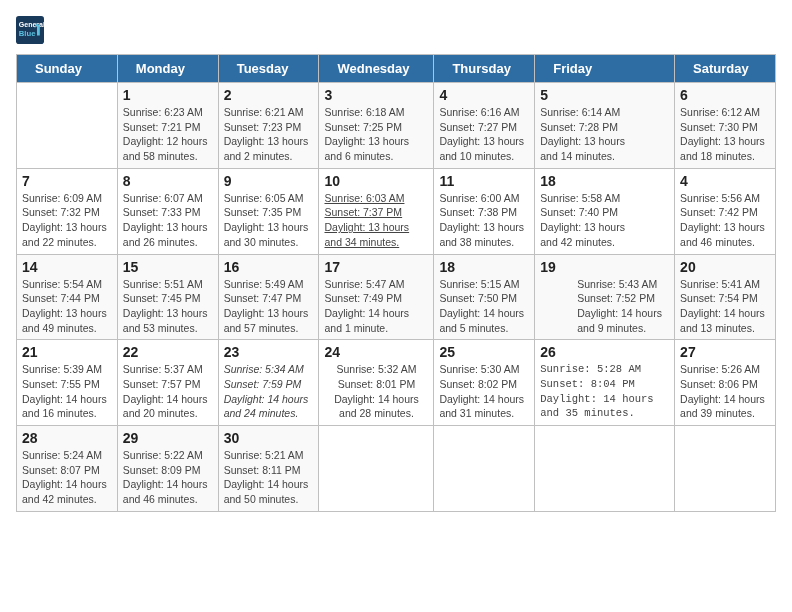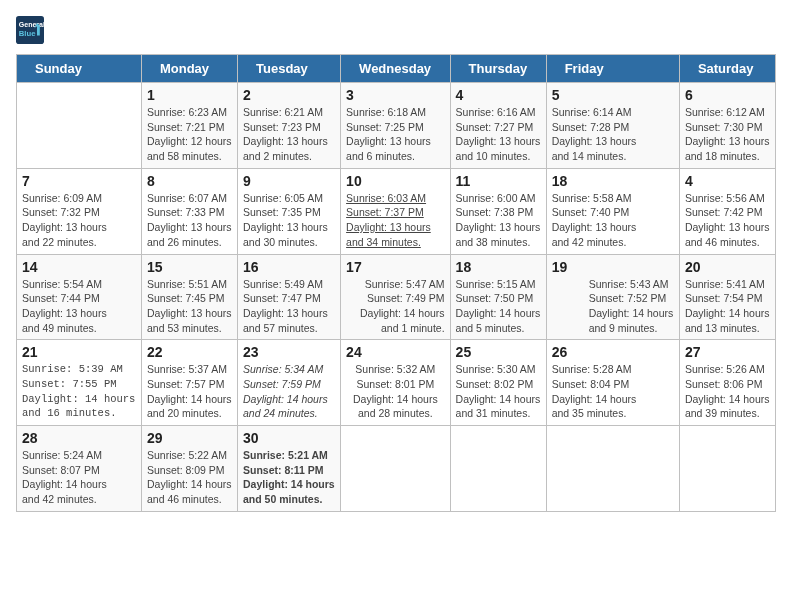--- a/index.html
+++ b/index.html
@@ -235,21 +235,21 @@
         </td>
         <td>
           <div class="day-number">16</div>
           <div class="day-details" style="white-space: pre-line;">Sunrise: 5:49 AM
 Sunset: 7:47 PM
 Daylight: 13 hours
 and 57 minutes.</div>
         </td>
         <td>
           <div class="day-number">17</div>
-          <div class="day-details" style="white-space: pre-line; text-align: right;">Sunrise: 5:47 AM
+          <div class="day-details" style="white-space: pre-line;">Sunrise: 5:47 AM
 Sunset: 7:49 PM
 Daylight: 14 hours
 and 1 minute.</div>
         </td>
         <td>
           <div class="day-number">18</div>
           <div class="day-details" style="white-space: pre-line;">Sunrise: 5:15 AM
 Sunset: 7:50 PM
 Daylight: 14 hours
 and 5 minutes.</div>
@@ -265,21 +265,21 @@
           <div class="day-number">20</div>
           <div class="day-details" style="white-space: pre-line;">Sunrise: 5:41 AM
 Sunset: 7:54 PM
 Daylight: 14 hours
 and 13 minutes.</div>
         </td>
       </tr>
       <tr>
         <td>
           <div class="day-number">21</div>
-          <div class="day-details" style="white-space: pre-line; font-family: Liberation Mono, monospace;">Sunrise: 5:39 AM
+          <div class="day-details" style="white-space: pre-line;">Sunrise: 5:39 AM
 Sunset: 7:55 PM
 Daylight: 14 hours
 and 16 minutes.</div>
         </td>
         <td>
           <div class="day-number">22</div>
           <div class="day-details" style="white-space: pre-line;">Sunrise: 5:37 AM
 Sunset: 7:57 PM
 Daylight: 14 hours
 and 20 minutes.</div>
@@ -300,21 +300,21 @@
         </td>
         <td>
           <div class="day-number">25</div>
           <div class="day-details" style="white-space: pre-line;">Sunrise: 5:30 AM
 Sunset: 8:02 PM
 Daylight: 14 hours
 and 31 minutes.</div>
         </td>
         <td>
           <div class="day-number">26</div>
-          <div class="day-details" style="white-space: pre-line;">Sunrise: 5:28 AM
+          <div class="day-details" style="white-space: pre-line; font-family: Liberation Mono, monospace;">Sunrise: 5:28 AM
 Sunset: 8:04 PM
 Daylight: 14 hours
 and 35 minutes.</div>
         </td>
         <td>
           <div class="day-number">27</div>
           <div class="day-details" style="white-space: pre-line;">Sunrise: 5:26 AM
 Sunset: 8:06 PM
 Daylight: 14 hours
 and 39 minutes.</div>
@@ -330,21 +330,21 @@
         </td>
         <td>
           <div class="day-number">29</div>
           <div class="day-details" style="white-space: pre-line;">Sunrise: 5:22 AM
 Sunset: 8:09 PM
 Daylight: 14 hours
 and 46 minutes.</div>
         </td>
         <td>
           <div class="day-number">30</div>
-          <div class="day-details" style="white-space: pre-line; font-weight: bold;">Sunrise: 5:21 AM
+          <div class="day-details" style="white-space: pre-line;">Sunrise: 5:21 AM
 Sunset: 8:11 PM
 Daylight: 14 hours
 and 50 minutes.</div>
         </td>
         <td class="empty-cell"></td>
         <td class="empty-cell"></td>
         <td class="empty-cell"></td>
         <td class="empty-cell"></td>
       </tr>
     </tbody>

